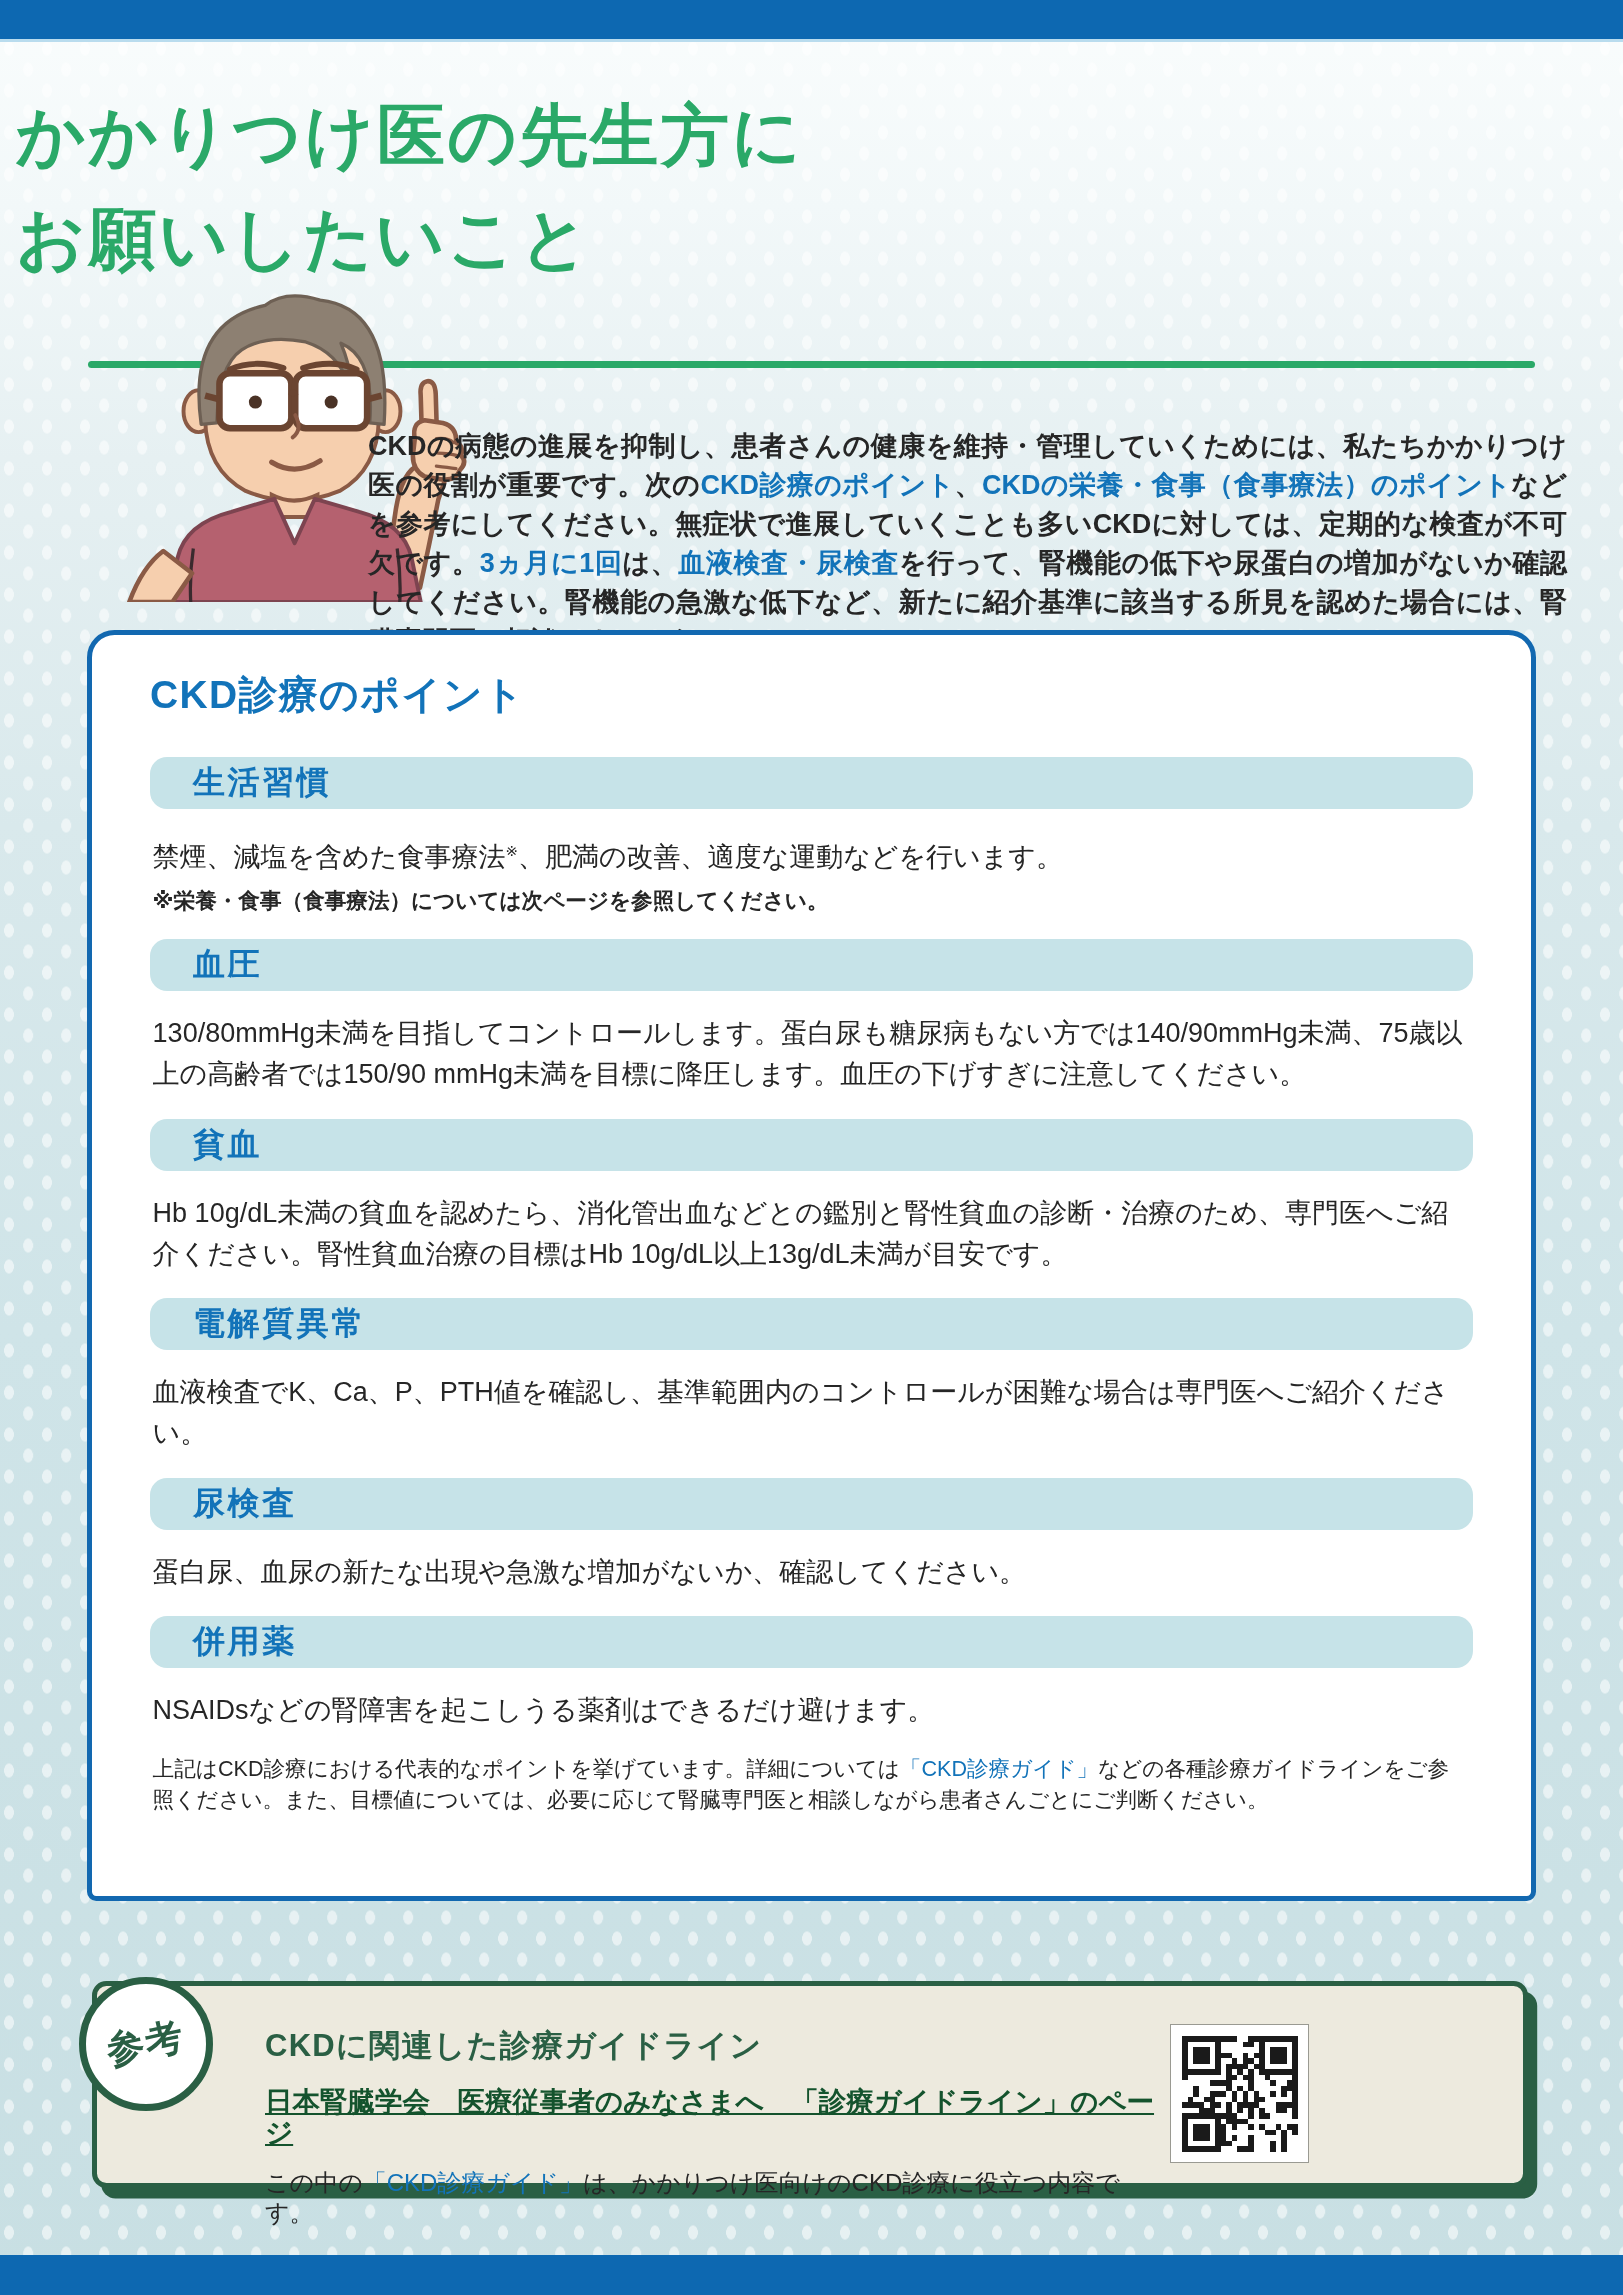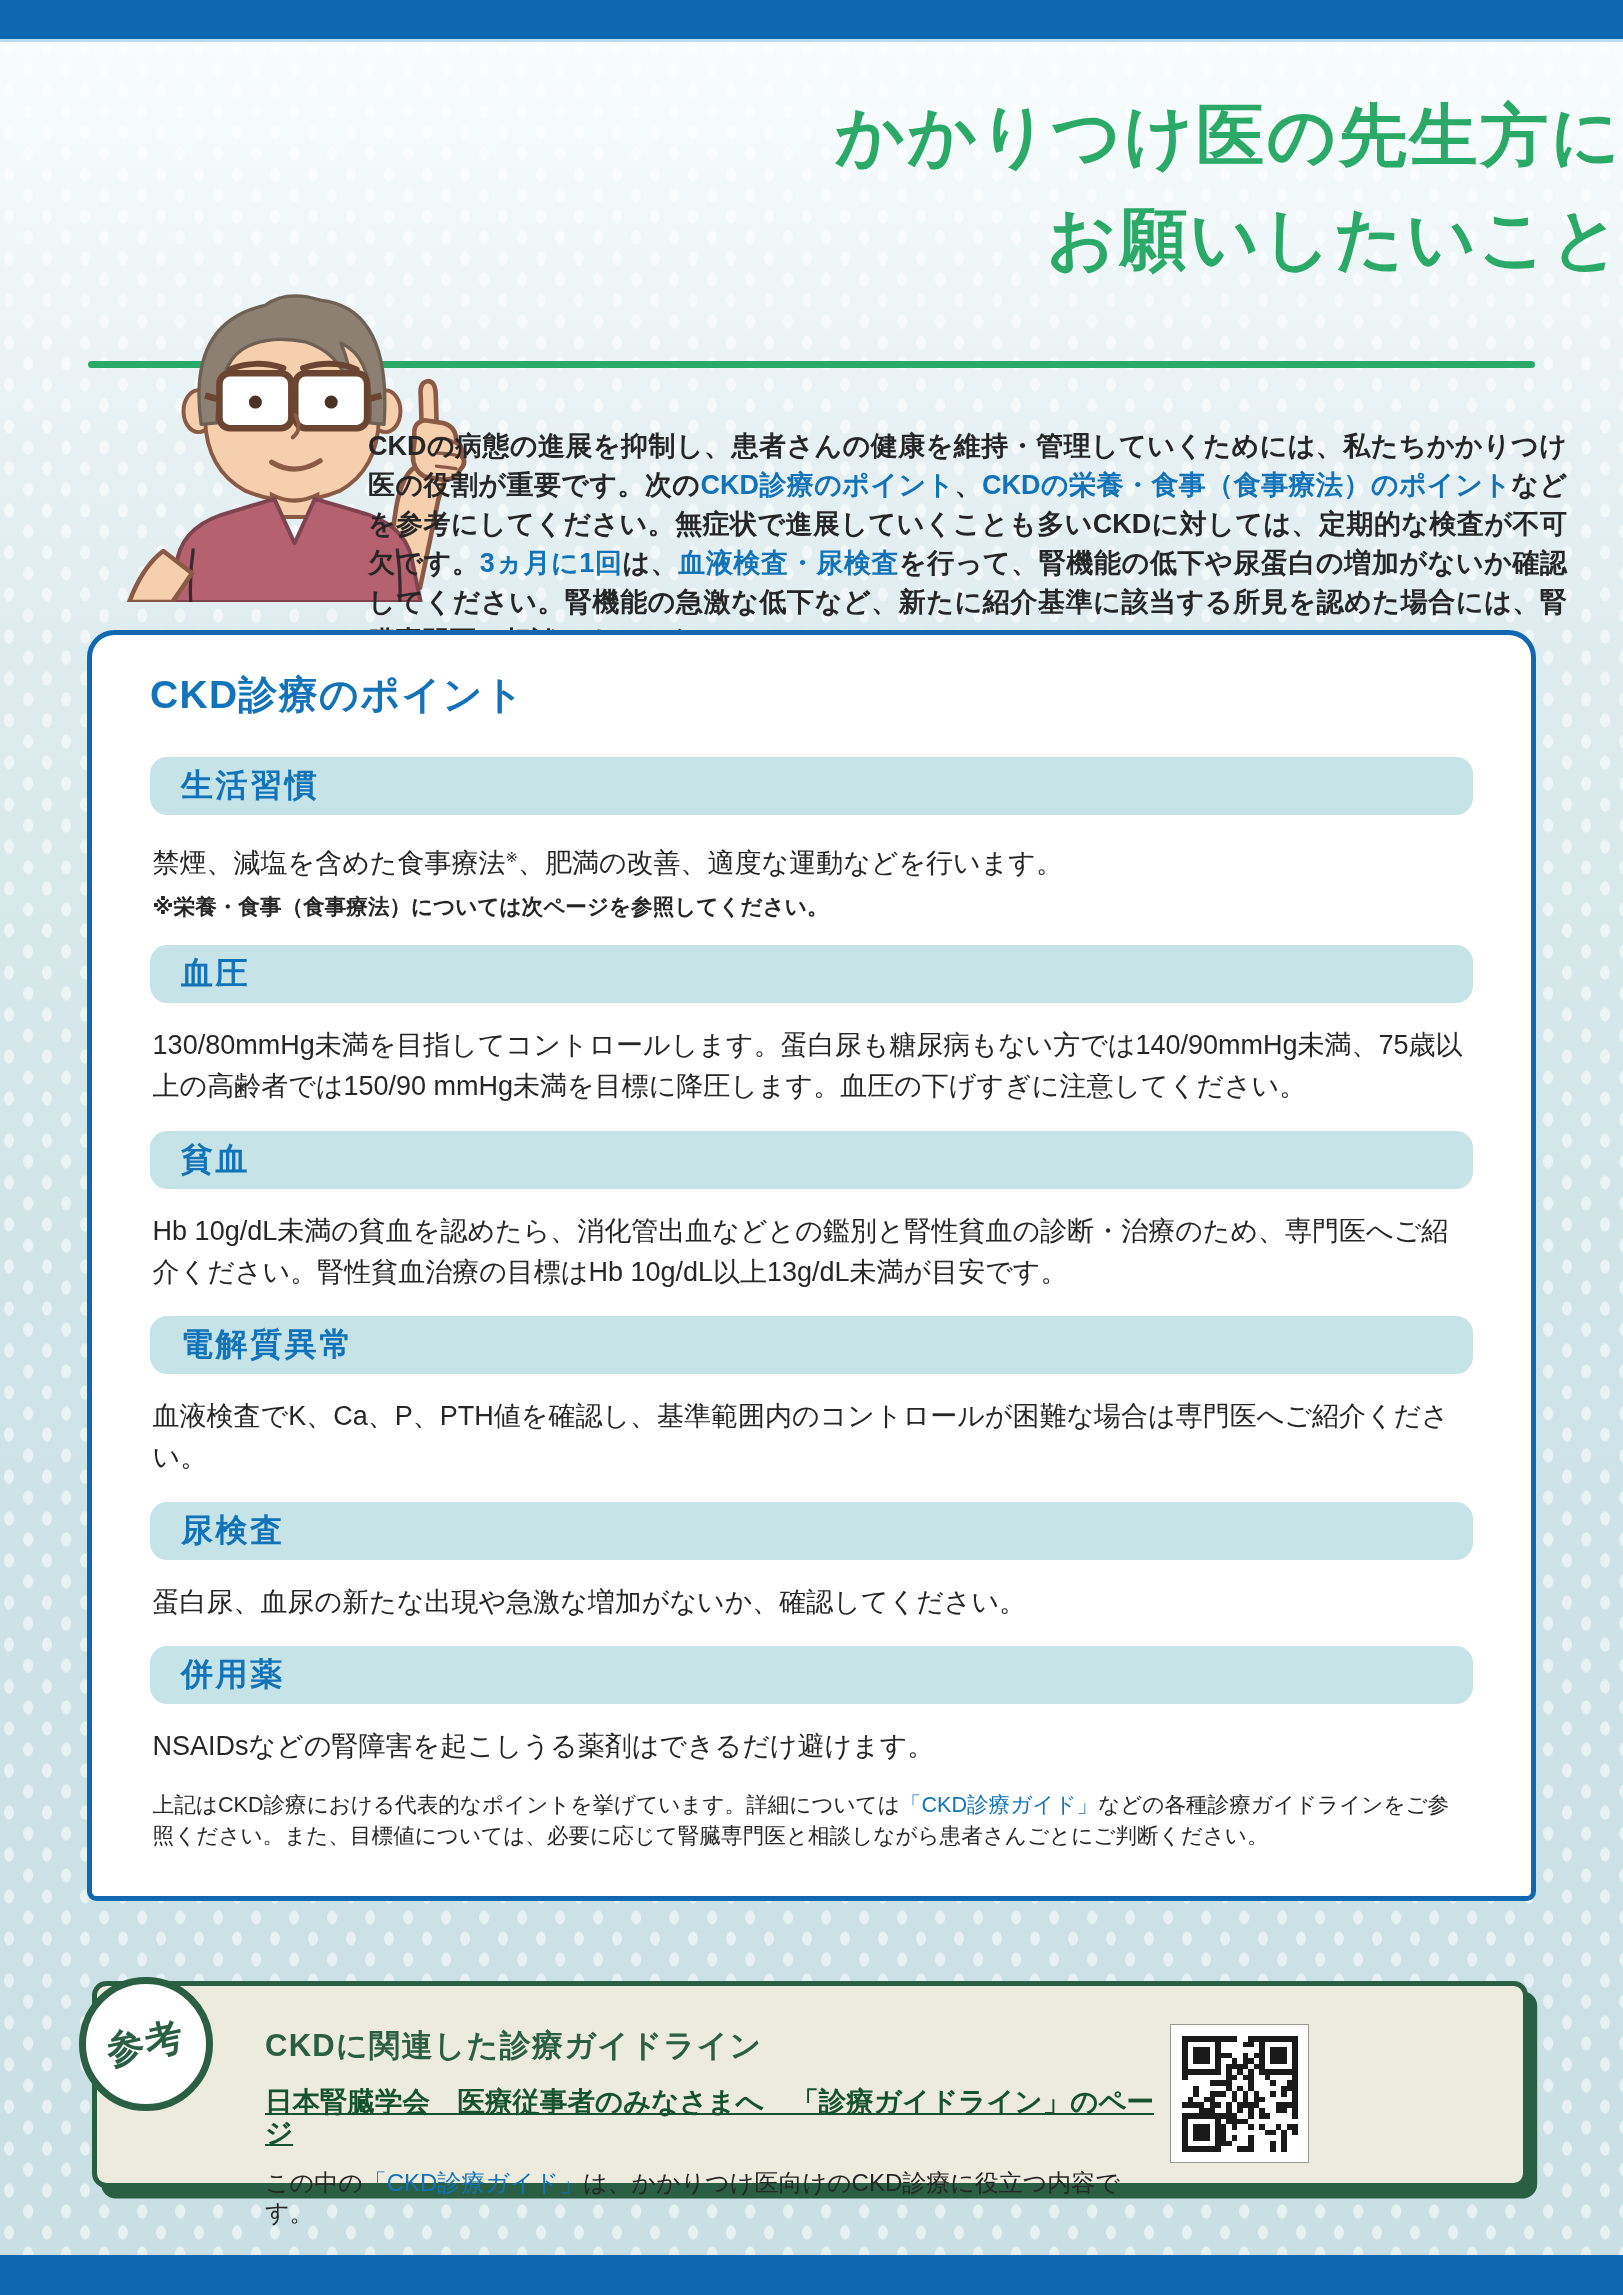--- a/index.html
+++ b/index.html
@@ -11,40 +11,40 @@
       radial-gradient(6.5px 9.2px at center, rgba(255,255,255,.55) 72%, rgba(255,255,255,0) 78%),
       radial-gradient(6.5px 9.2px at center, rgba(255,255,255,.55) 72%, rgba(255,255,255,0) 78%),
       linear-gradient(180deg,#fafdfd 0%,#f2f8f9 9%,#e6f0f2 20%,#d9e9ec 36%,#cfe4e8 58%,#c8dfe3 100%);
     background-size:38px 42px,38px 42px,100% 100%;
     background-position:9.2px 6.5px,28px 27.5px,0 0;
   }
   .bar{position:absolute;left:0;width:1623px;background:#0d68b1;}
   .bar.top{top:0;height:39px;border-bottom:3.9px solid #b9dcee;}
   .bar.bottom{bottom:0;height:40px;}
   .page-title{
-    position:absolute;top:84px;left:8px;right:0;text-align:right;
+    position:absolute;top:84px;left:16px;right:0;text-align:left;
     color:#2aa968;font-size:68px;font-weight:bold;line-height:103px;letter-spacing:2.6px;
   }
   .green-rule{position:absolute;top:361px;left:88px;width:1447px;height:7.2px;background:#2aa968;border-radius:3.9px;z-index:1;}
   .doctor{position:absolute;left:90px;top:274px;width:402px;height:328px;z-index:2;}
   .intro{
     position:absolute;left:368px;top:400px;width:1199px;z-index:2;
     font-size:27px;line-height:39px;font-weight:bold;color:#262626;text-align:justify;
   }
   .seg-blue{color:#1273b9;}
   .seg-sup{vertical-align:super;font-size:0.55em;}
   .main-box{
     position:absolute;left:87px;top:630px;width:1449px;height:1271px;box-sizing:border-box;
     background:#ffffff;border:5.2px solid #1268b0;border-radius:27.5px 27.5px 9.2px 9.2px;
     padding:37px 58px 0 58px;z-index:2;
   }
   .box-heading{font-size:39px;font-weight:bold;color:#1273b9;letter-spacing:1.3px;line-height:46px;margin:0;}
   .pill{
-    height:58px;background:#c6e3e8;border-radius:17px;display:flex;align-items:center;
-    padding-left:31px;font-size:32px;font-weight:bold;color:#1273b9;letter-spacing:2.6px;margin-top:23.6px;
+    height:52px;background:#c6e3e8;border-radius:17px;display:flex;align-items:center;
+    padding-left:43px;font-size:32px;font-weight:bold;color:#1273b9;letter-spacing:2.6px;margin-top:23.6px;
   }
   .pill.first{margin-top:39px;}
   .section-body{margin:22px 2.6px 0 2.6px;font-size:27px;line-height:41px;color:#262626;}
   .section-note{margin:6.5px 2.6px 0 2.6px;font-size:21.6px;line-height:31px;color:#262626;font-weight:bold;}
   .box-footnote{margin:22px 2.6px 0 2.6px;font-size:21.6px;line-height:31px;color:#262626;}
   .ref-box{
     position:absolute;left:92px;top:1981px;width:1436px;height:207px;box-sizing:border-box;
     background:#edeade;border:5.2px solid #2a5f44;border-radius:14.4px;
     box-shadow:9.2px 10.5px 0 0 #2a5f44;z-index:2;
   }

